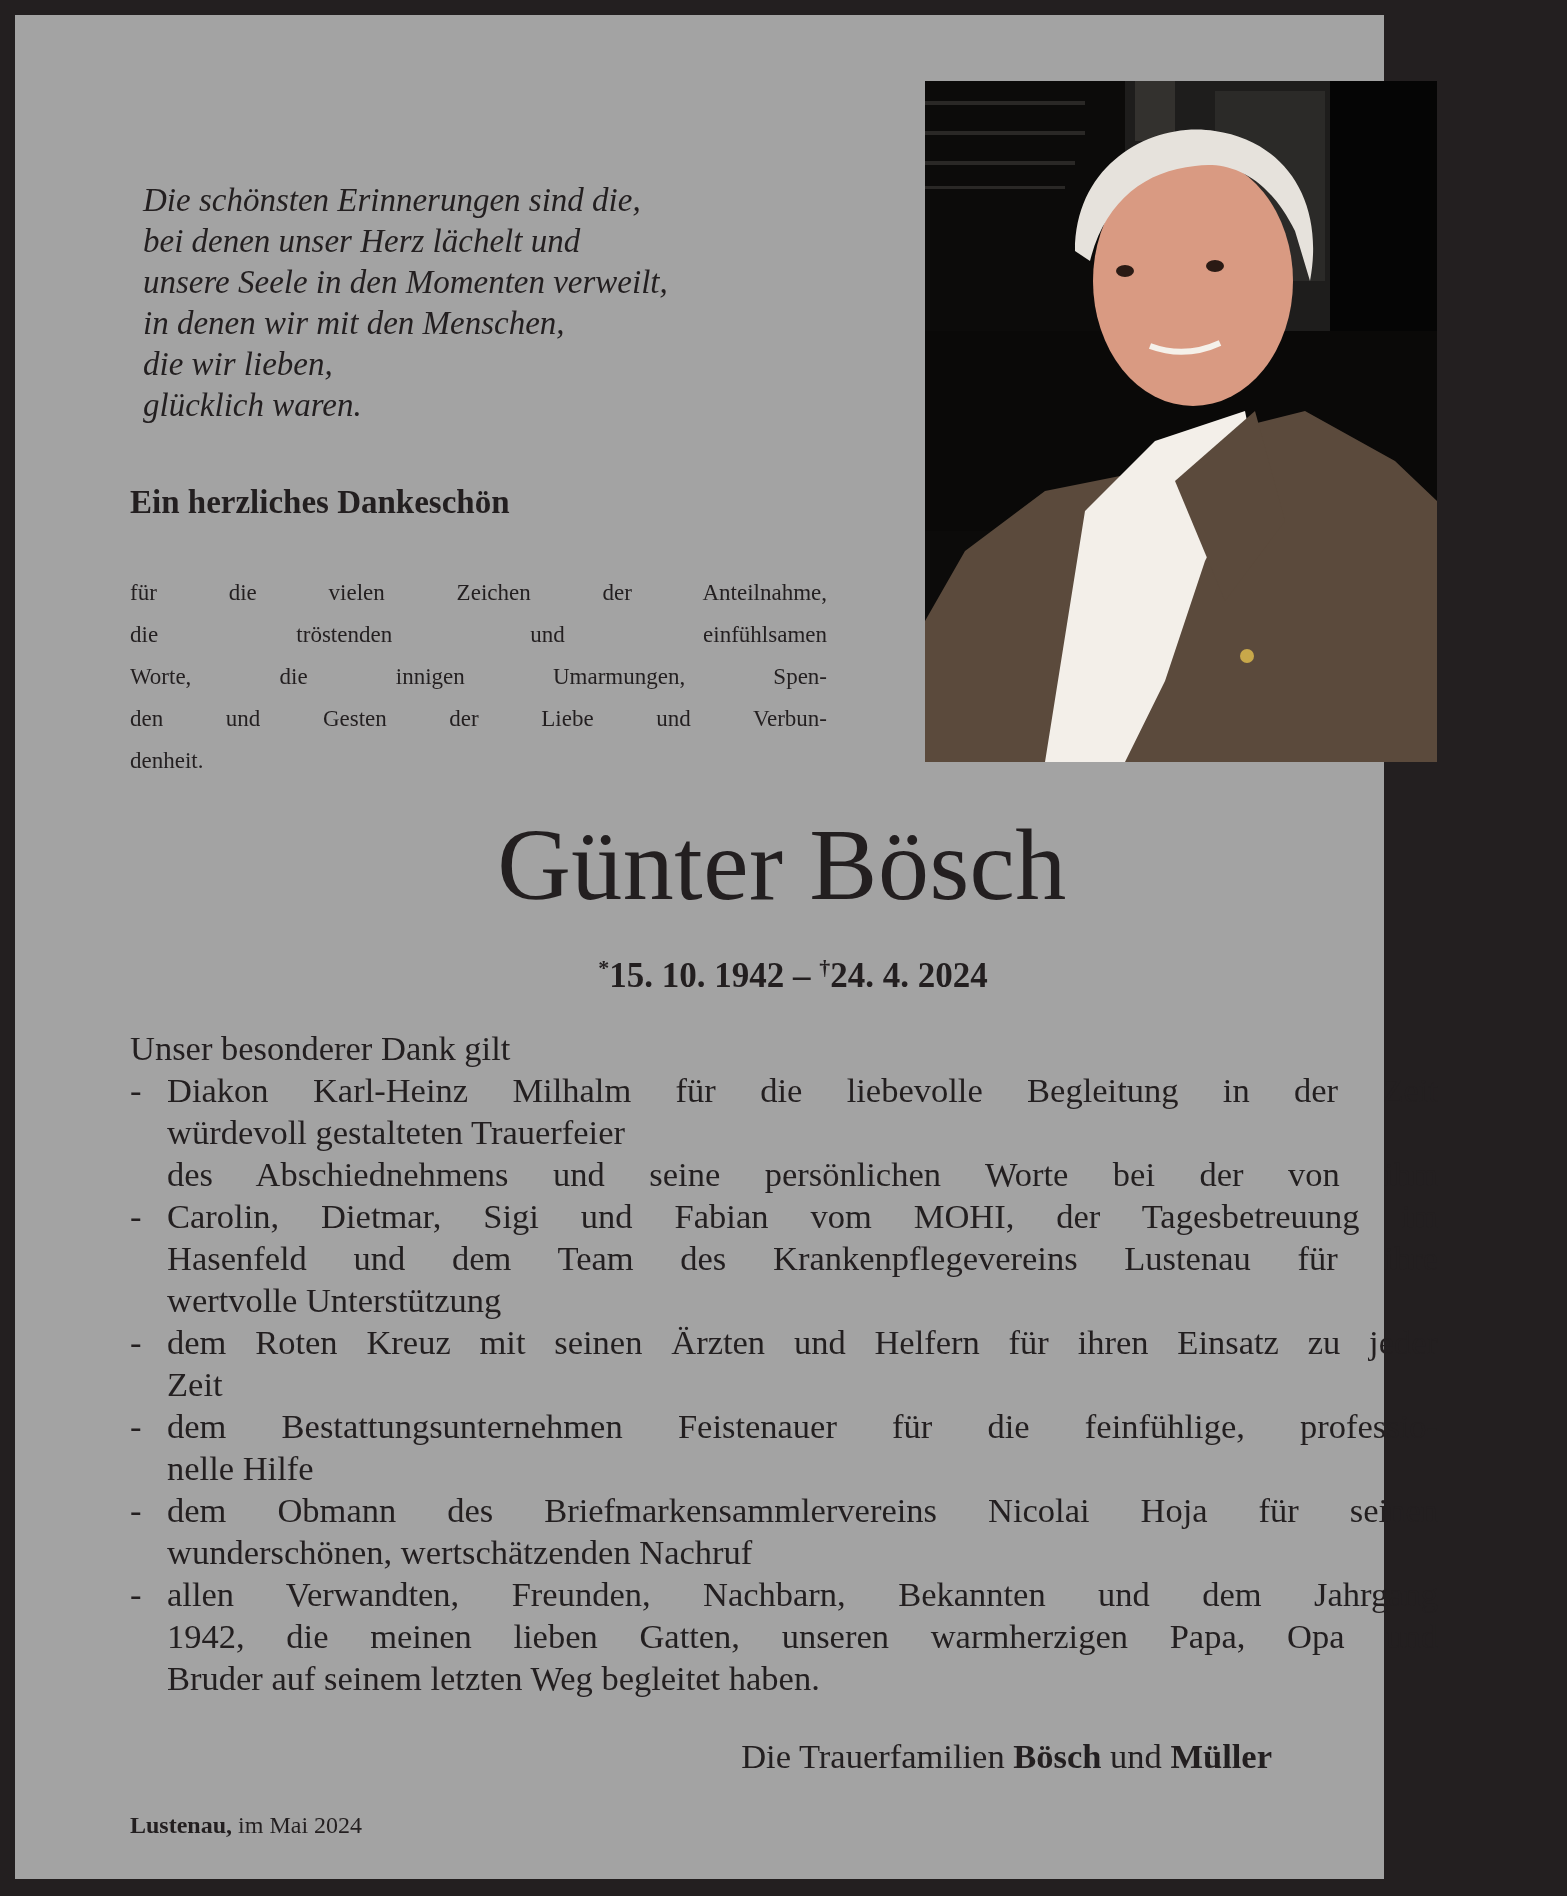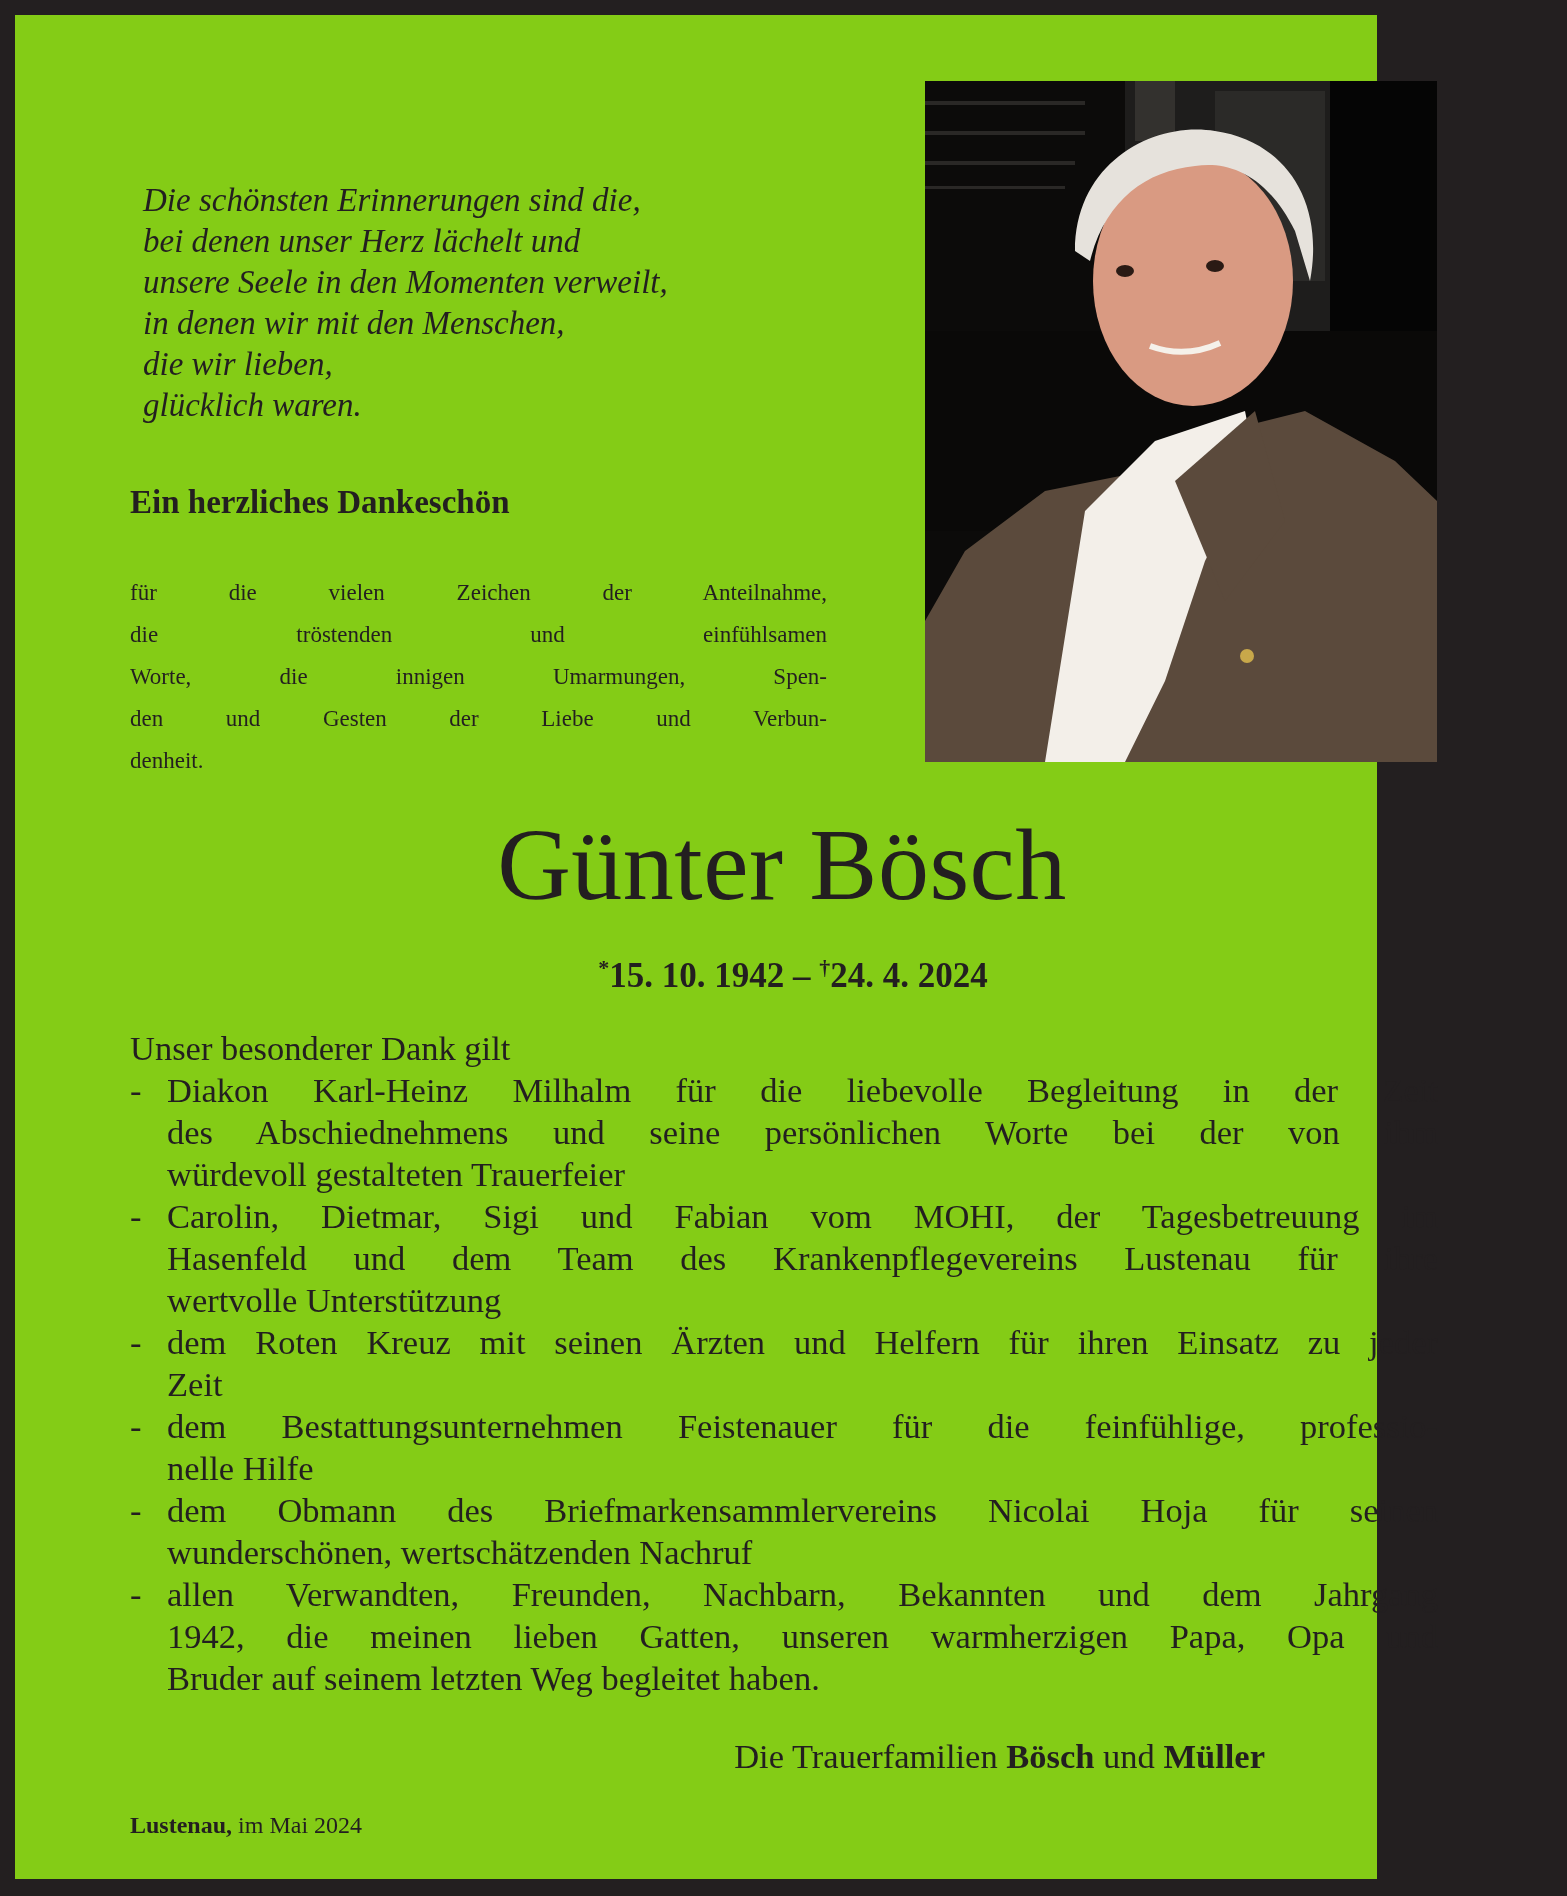--- a/index.html
+++ b/index.html
@@ -4,21 +4,22 @@
 <style>
   html, body { margin: 0; padding: 0; }
   body {
     width: 1567px; height: 1896px; position: relative; overflow: hidden;
     background: #231f20;
     font-family: "Liberation Serif", "DejaVu Serif", serif;
     color: #231f20;
   }
   .page {
     position: absolute; left: 15px; top: 15px; width: 1362px; height: 1864px;
-    background: #84cc16;
+    background: #a3a3a3;
+    padding-left: 7px;
   }
   .verse {
     position: absolute; left: 128px; top: 165px; width: 640px;
     font-style: italic; font-size: 33px; line-height: 41px;
   }
   .verse div { white-space: nowrap; }
   .thanks-heading {
     position: absolute; left: 115px; top: 467px;
     font-weight: bold; font-size: 33px; line-height: 40px; white-space: nowrap;
   }
@@ -116,22 +117,22 @@
   <div class="dates">
     <sup>*</sup><span>15. 10. 1942</span><span> – </span><sup>†</sup><span>24. 4. 2024</span>
   </div>
 
   <div class="intro">Unser besonderer Dank gilt</div>
 
   <div class="list">
     <div class="item">
       <span class="dash">-</span>
       <div class="line">Diakon Karl-Heinz Milhalm für die liebevolle Begleitung in der Zeit</div>
+      <div class="line last">würdevoll gestalteten Trauerfeier</div>
       <div class="line">des Abschiednehmens und seine persönlichen Worte bei der von ihm</div>
-      <div class="line last">würdevoll gestalteten Trauerfeier</div>
     </div>
     <div class="item">
       <span class="dash">-</span>
       <div class="line">Carolin, Dietmar, Sigi und Fabian vom MOHI, der Tagesbetreuung im</div>
       <div class="line">Hasenfeld und dem Team des Krankenpflegevereins Lustenau für ihre</div>
       <div class="line last">wertvolle Unterstützung</div>
     </div>
     <div class="item">
       <span class="dash">-</span>
       <div class="line">dem Roten Kreuz mit seinen Ärzten und Helfern für ihren Einsatz zu jeder</div>

